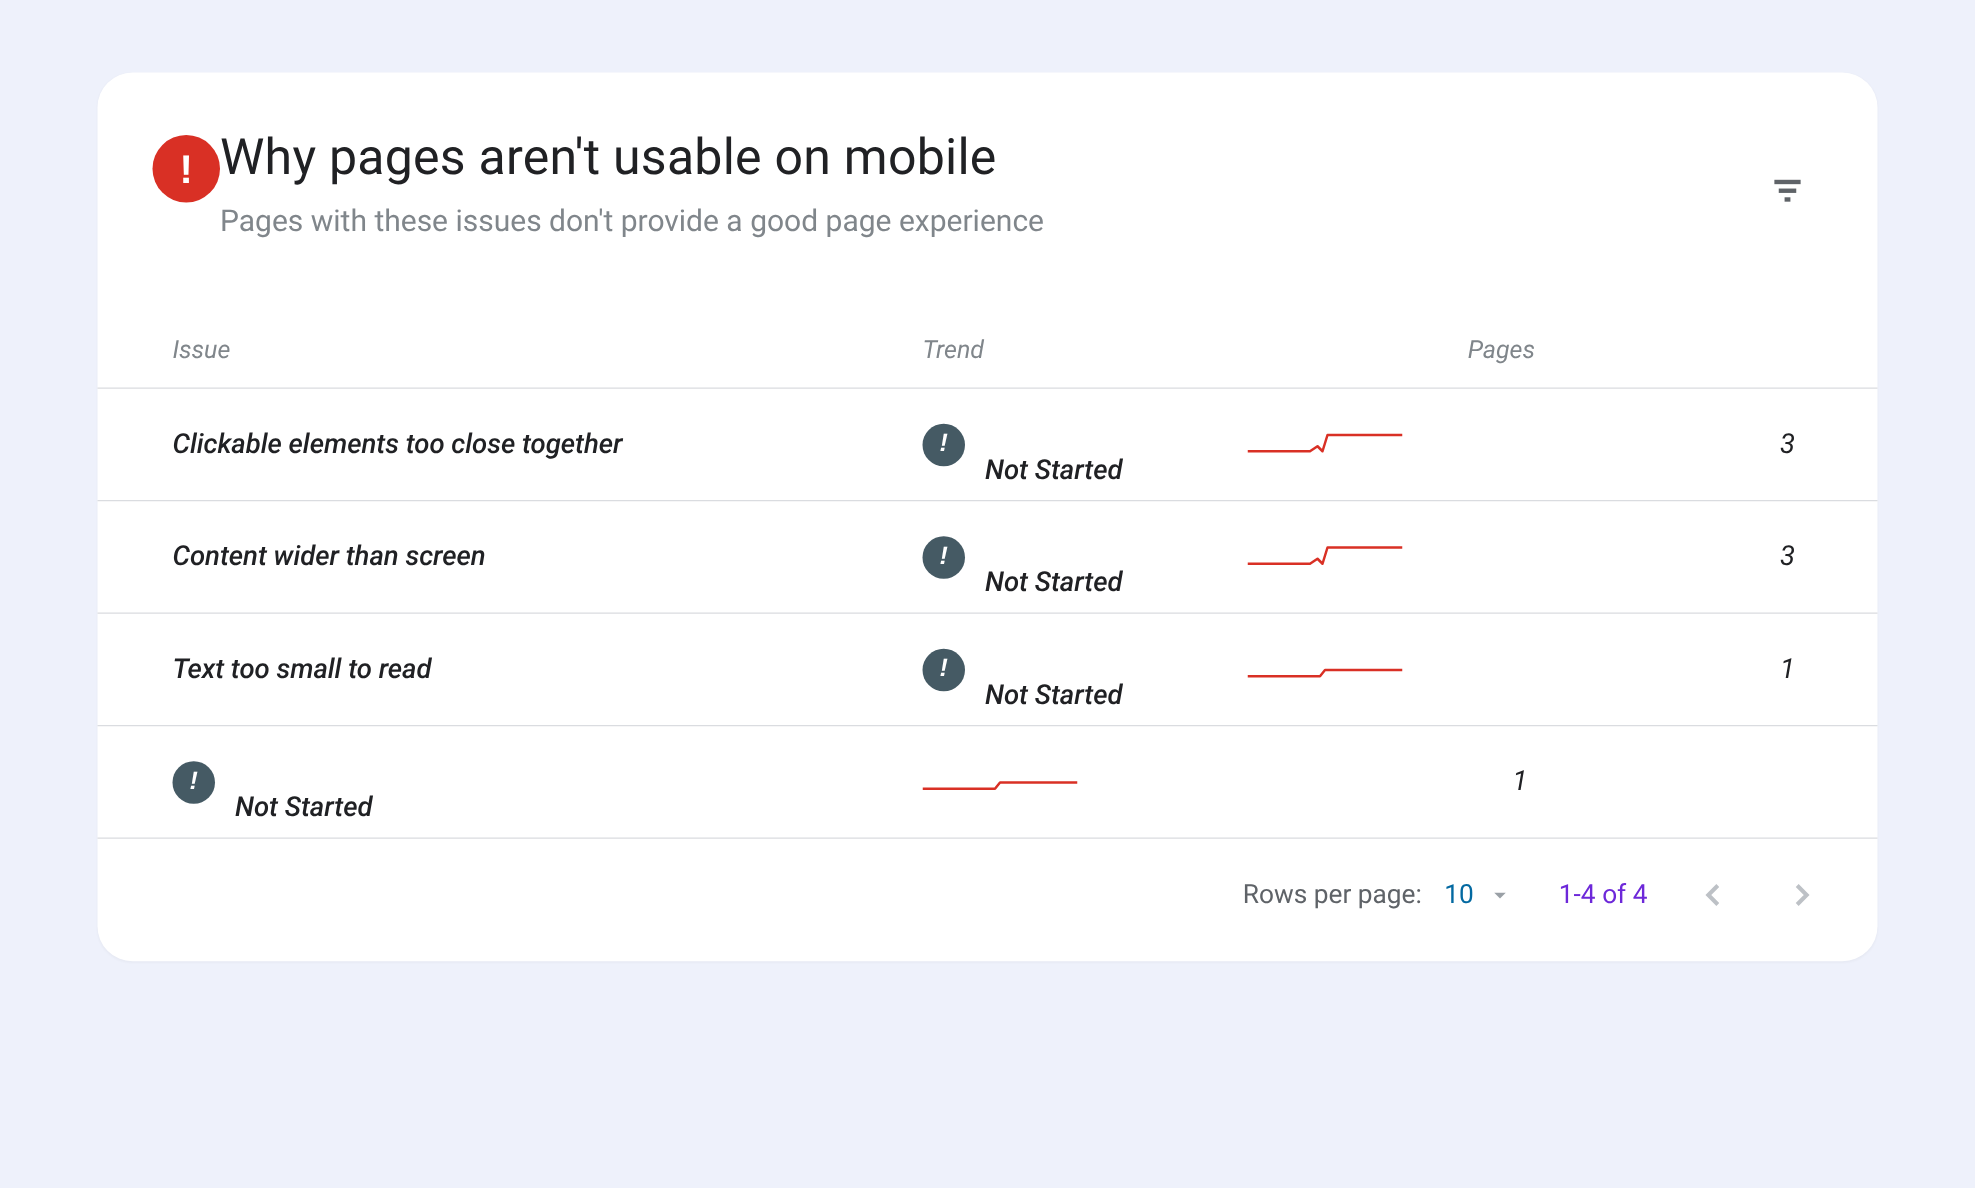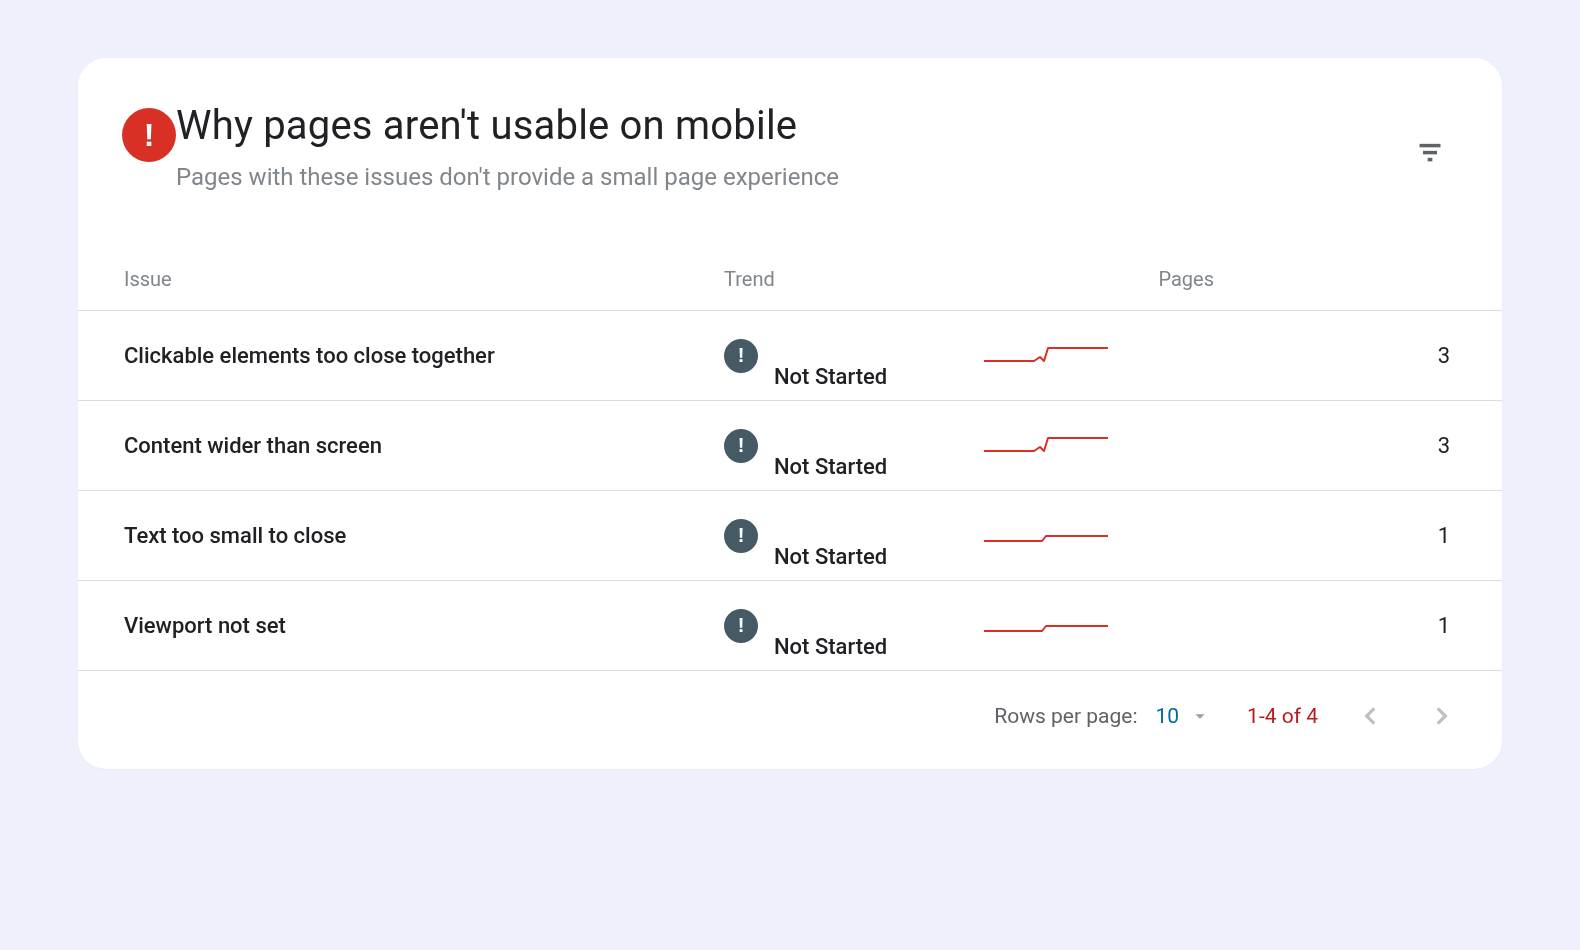--- a/index.html
+++ b/index.html
@@ -64,21 +64,22 @@
     color:#5f6368;
   }
   .filter-btn svg { width: 28px; height: 28px; }
 
   
   .table { width: 100%; margin-top: 46px; }
   .thead, .trow {
     display: grid;
     grid-template-columns: 600px 260px 230px 1fr;
     align-items: center;
-    padding: 0 46px;
+    padding: 0 60px;
+    font-style: italic;
   }
   .thead {
     height: 64px;
     border-bottom: 1px solid #dadce0;
     font-size: 20px;
     color: #80868b;
   }
   .thead .col-validation { color: #202124; font-weight: 500; }
   .thead .sort-arrow { display:inline-block; margin-left:8px; vertical-align:middle; }
   .thead .sort-arrow svg { width:20px; height:20px; }
@@ -112,41 +113,41 @@
     justify-content:flex-end;
     align-items:center;
     gap: 36px;
     padding: 28px 44px 36px 44px;
     font-size: 21px;
     color: #5f6368;
   }
   .rows-per-page { display:flex; align-items:center; gap: 18px; }
   .rpp-select { display:flex; align-items:center; gap:10px; color:#0369a1; cursor:pointer; }
   .rpp-select svg { width:22px; height:22px; fill:#9aa0a6; }
-  .page-range { color:#b91c1c; }
+  .page-range { color:#6d28d9; }
   .nav-btn {
     width:34px; height:34px;
     display:flex; align-items:center; justify-content:center;
     cursor:pointer;
   }
   .nav-btn svg { width:26px; height:26px; fill:none; stroke:#9aa0a6; stroke-width:3; }
   .nav-btn.disabled svg { stroke:#bdc1c6; }
 </style>
 </head>
 <body>
 
 <div class="card">
 
   <div class="card-header">
     <div class="error-badge">
         <span>!</span>
       </div>
     <div class="header-text">
       <div class="title">Why pages aren't usable on mobile</div>
-      <div class="subtitle">Pages with these issues don't provide a small page experience</div>
+      <div class="subtitle">Pages with these issues don't provide a good page experience</div>
     </div>
     <div class="filter-btn">
       <svg viewBox="0 0 24 24">
         <rect x="3" y="5" width="18" height="3" fill="#5f6368"></rect>
         <rect x="6" y="11" width="12" height="3" fill="#5f6368"></rect>
         <rect x="10" y="17" width="4" height="3" fill="#5f6368"></rect>
       </svg>
     </div>
   </div>
 
@@ -183,36 +184,35 @@
             <span class="val-label">Not Started</span>
           </div>
           <div class="cell-trend">
             <svg viewBox="0 0 124 24">
               <path d="M0 17 L50 17 L56 13 L60 17 L64 4 L124 4"></path>
             </svg>
           </div>
           <div class="cell-pages">3</div>
         </div>
         <div class="trow">
-          <div class="cell-issue">Text too small to close</div>
+          <div class="cell-issue">Text too small to read</div>
           <div class="cell-validation">
             <div class="val-badge">
               <span>!</span>
             </div>
             <span class="val-label">Not Started</span>
           </div>
           <div class="cell-trend">
             <svg viewBox="0 0 124 24">
               <path d="M0 17 L58 17 L62 12 L124 12"></path>
             </svg>
           </div>
           <div class="cell-pages">1</div>
         </div>
         <div class="trow">
-          <div class="cell-issue">Viewport not set</div>
           <div class="cell-validation">
             <div class="val-badge">
               <span>!</span>
             </div>
             <span class="val-label">Not Started</span>
           </div>
           <div class="cell-trend">
             <svg viewBox="0 0 124 24">
               <path d="M0 17 L58 17 L62 12 L124 12"></path>
             </svg>

